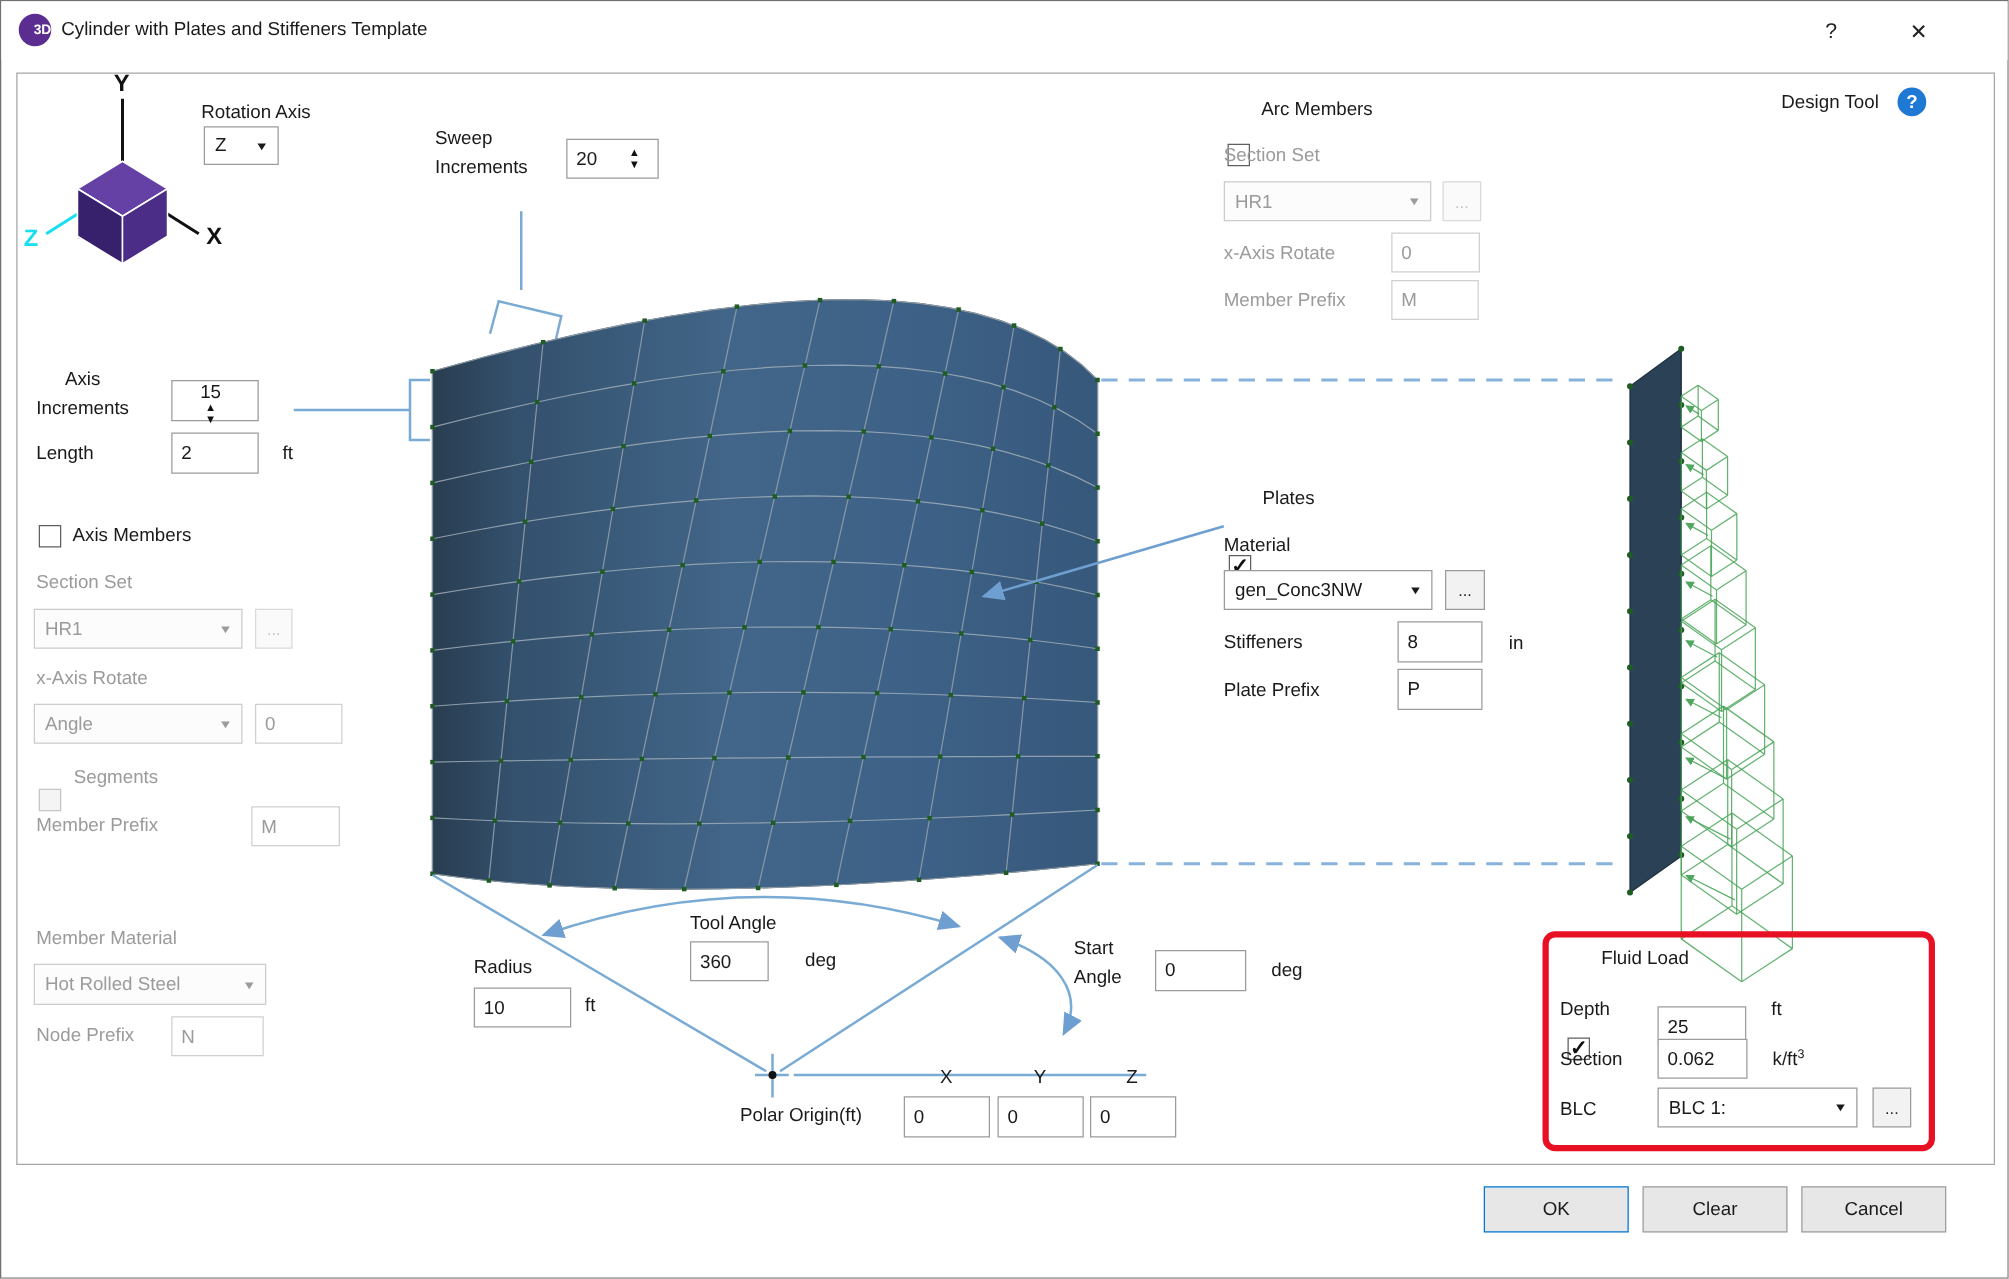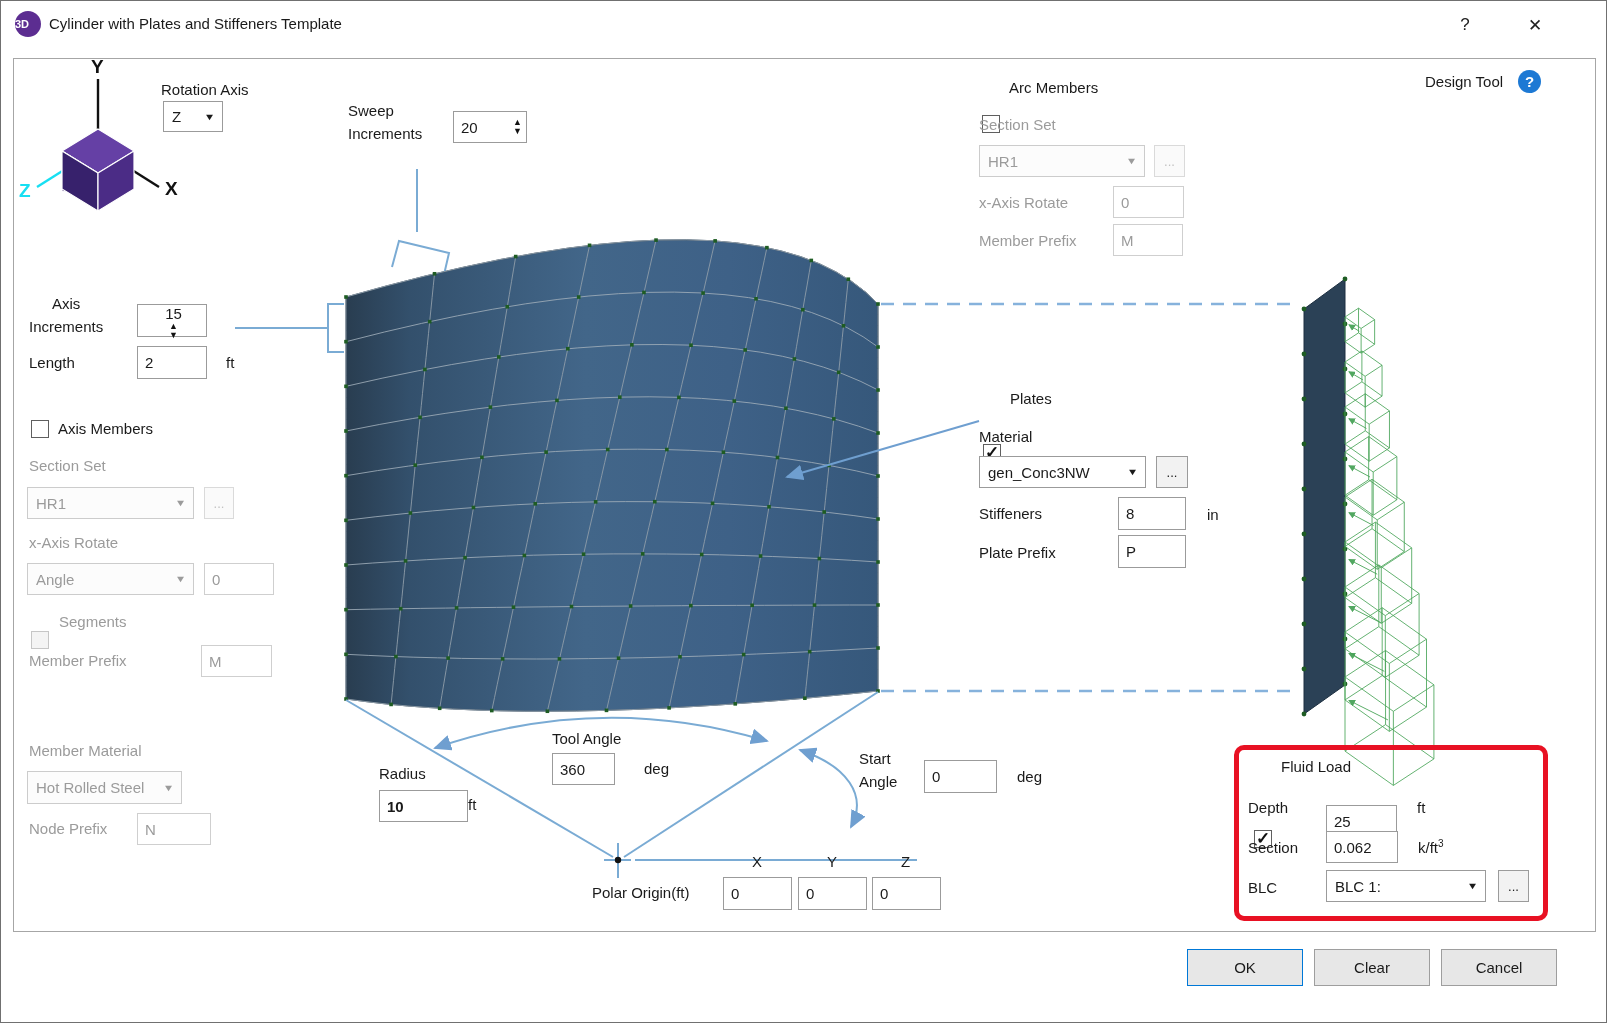--- a/index.html
+++ b/index.html
@@ -8,31 +8,31 @@
   .abs{position:absolute;box-sizing:border-box;}
   .lbl{font-size:15px;white-space:nowrap;}
   .dim{color:#9b9b9b;}
   .panel{border:1px solid #a6a6a6;background:#fff;}
   .dd{border:1px solid #9b9b9b;background:#fff;display:flex;align-items:center;justify-content:space-between;padding:0 8px;font-size:15px;}
   .dd.dis{border-color:#cccccc;background:#fcfcfc;color:#9b9b9b;}
   .caret{font-size:9px;color:#1a1a1a;transform:scaleX(1.3);}
   .dd.dis .caret{color:#9b9b9b;}
   .inp{border:1px solid #9b9b9b;background:#fff;display:flex;align-items:center;padding:0 7px;font-size:15px;}
   .inp.dis{border-color:#cfcfcf;color:#9b9b9b;}
-  .spin{justify-content:space-between;padding-right:4px;}
+  .spin{justify-content:space-between;padding-right:14px;}
   .arrs{display:flex;flex-direction:column;line-height:9px;font-size:9px;color:#111;cursor:default;}
   .browse{border:1px solid #9b9b9b;background:#f2f2f2;display:flex;align-items:center;justify-content:center;font-size:13px;color:#222;}
   .browse.dis{border-color:#dadada;background:#fafafa;color:#c2c2c2;}
   .cb{width:18px;height:18px;border:1px solid #5f5f5f;background:#fff;position:relative;}
   .cb.dis{border-color:#c6c6c6;background:#f4f4f4;}
   .cb.on::after{content:"\2713";position:absolute;left:1px;top:-3px;font-size:17px;font-weight:bold;color:#111;}
   .btn{display:flex;align-items:center;justify-content:center;font-size:15px;background:#e7e7e7;border:1px solid #9e9e9e;}
   .btn.primary{border:1px solid #0078d7;}
   .qicon{width:23px;height:23px;border-radius:50%;background:#1d79d4;color:#fff;font-size:15px;font-weight:bold;display:flex;align-items:center;justify-content:center;}
-  .badge3d{width:26px;height:26px;border-radius:50%;background:#5c2d91;color:#fff;font-size:11px;font-weight:bold;display:flex;align-items:center;justify-content:flex-start;}
+  .badge3d{width:26px;height:26px;border-radius:50%;background:#5c2d91;color:#fff;font-size:11px;font-weight:bold;display:flex;align-items:center;justify-content:flex-end;}
   .titlebtn{display:flex;align-items:center;justify-content:center;font-size:17px;color:#222;}
   .fluidbox{border:5px solid #e81123;border-radius:10px;}
   sup{font-size:10px;}
 </style>
 </head>
 <body>
 
 <div class="window">
 
   <div class="abs" style="left:0;top:0;width:1607px;height:47px;background:#fff;">
@@ -425,21 +425,21 @@
       <span>0</span>
     </div>
   <div class="abs cb dis" style="left:30px;top:612px;"></div>
   <div class="abs lbl dim" style="left:58px;top:612px;">Segments</div>
   <div class="abs lbl dim" style="left:28px;top:651px;">Member Prefix</div>
   <div class="abs inp dis" style="left:200px;top:644px;width:71px;height:32px;">
       <span>M</span>
     </div>
 
   <div class="abs lbl dim" style="left:28px;top:741px;">Member Material</div>
-  <div class="abs dd dis" style="left:26px;top:770px;width:155px;height:33px;">
+  <div class="abs dd dis" style="left:26px;top:770px;width:186px;height:33px;">
     <span>Hot Rolled Steel</span>
       <span class="caret">▼</span>
   </div>
   <div class="abs lbl dim" style="left:28px;top:819px;">Node Prefix</div>
   <div class="abs inp dis" style="left:136px;top:812px;width:74px;height:32px;">
       <span>N</span>
     </div>
 
   <div class="abs cb" style="left:981px;top:78px;"></div>
   <div class="abs lbl" style="left:1008px;top:78px;">Arc Members</div>
@@ -473,21 +473,21 @@
   <div class="abs inp" style="left:1117px;top:496px;width:68px;height:33px;">
       <span>8</span>
     </div>
   <div class="abs lbl" style="left:1206px;top:505px;">in</div>
   <div class="abs lbl" style="left:978px;top:543px;">Plate Prefix</div>
   <div class="abs inp" style="left:1117px;top:534px;width:68px;height:33px;">
       <span>P</span>
     </div>
 
   <div class="abs lbl" style="left:378px;top:764px;">Radius</div>
-  <div class="abs inp" style="left:378px;top:789px;width:89px;height:32px;font-weight:bold;">
+  <div class="abs inp" style="left:378px;top:789px;width:78px;height:32px;">
       <span>10</span>
     </div>
   <div class="abs lbl" style="left:467px;top:795px;">ft</div>
 
   <div class="abs lbl" style="left:551px;top:729px;">Tool Angle</div>
   <div class="abs inp" style="left:551px;top:752px;width:63px;height:32px;">
       <span>360</span>
     </div>
   <div class="abs lbl" style="left:643px;top:759px;">deg</div>
 

